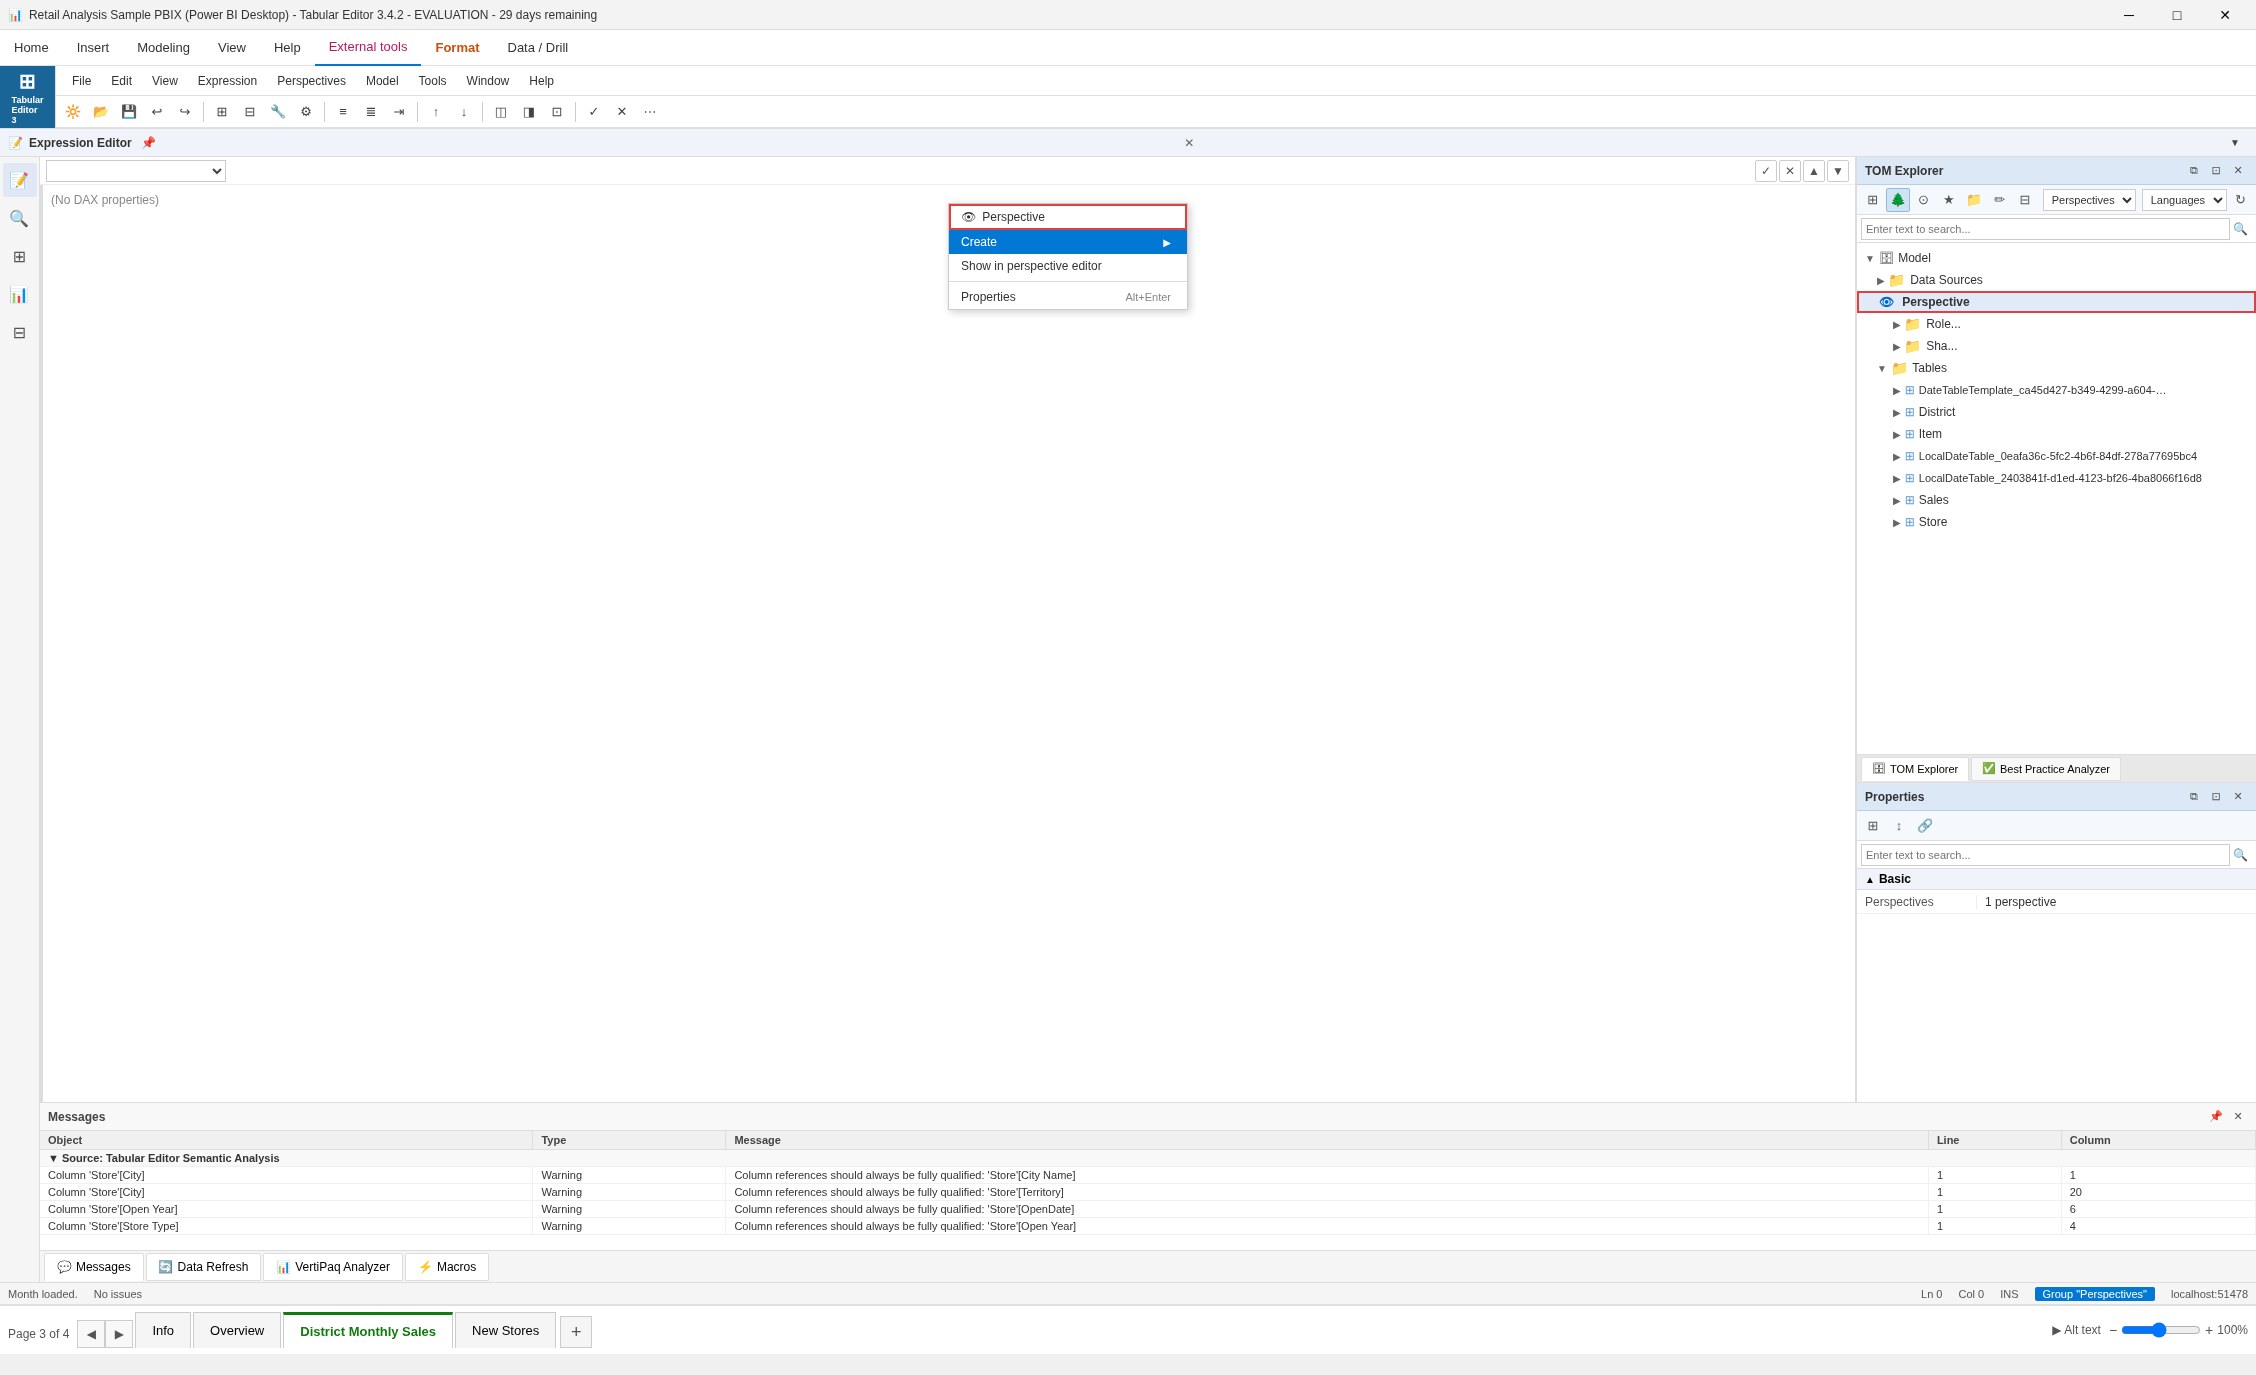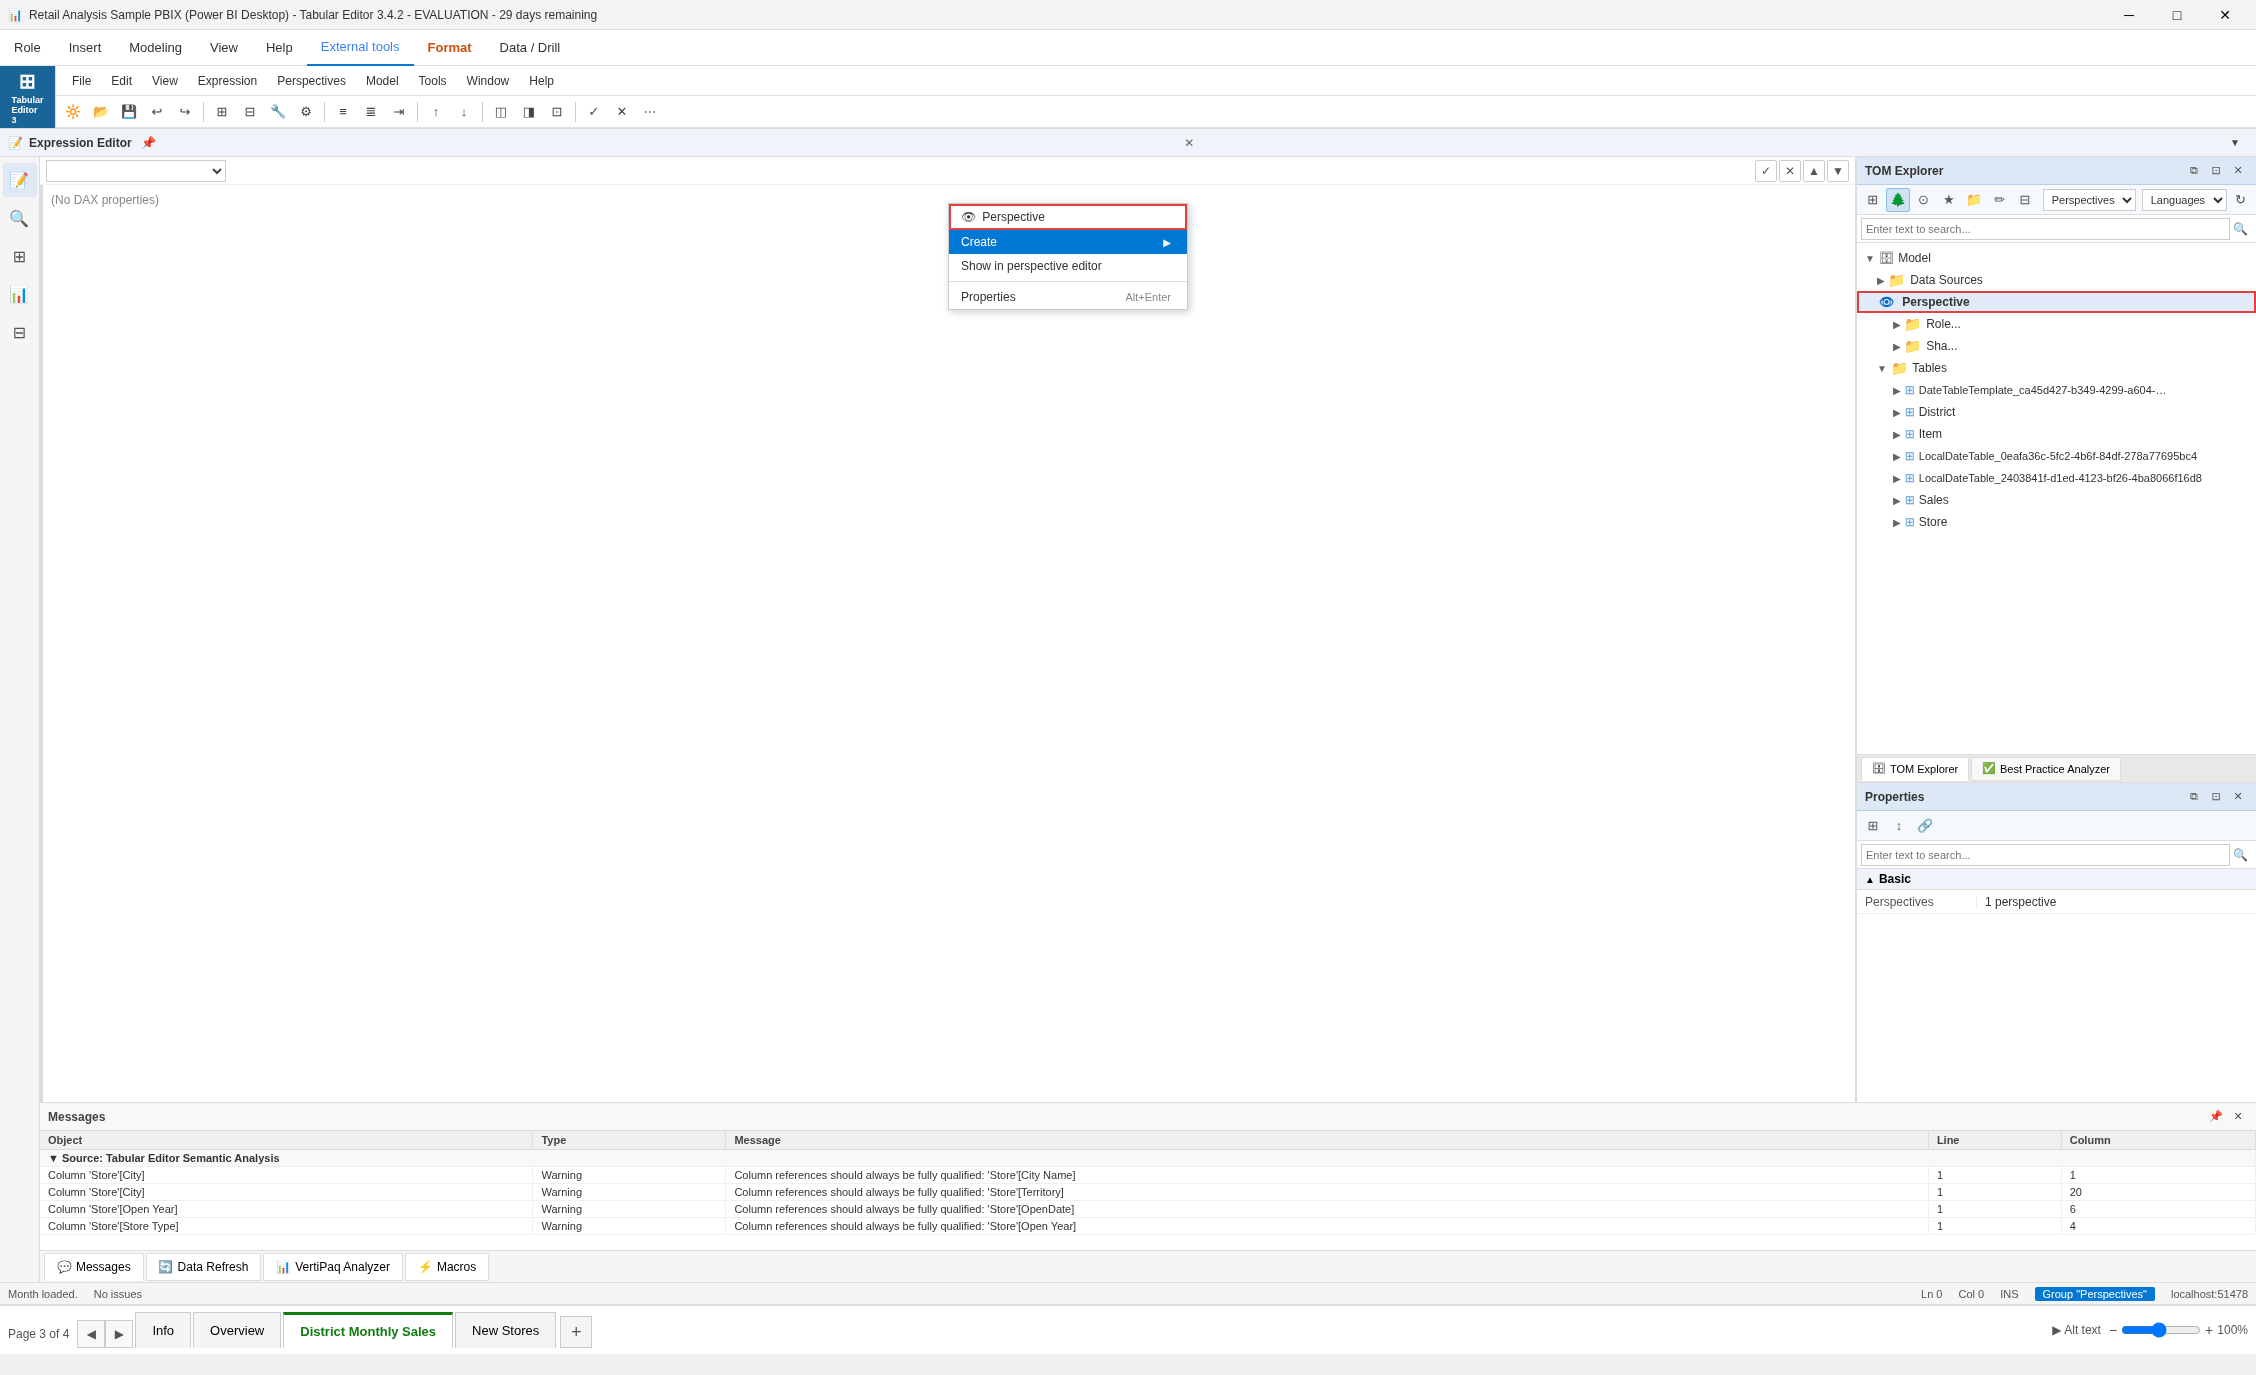--- a/index.html
+++ b/index.html
@@ -29,21 +29,21 @@
     }
     .menu-item {
       padding: 0 14px;
       height: 36px;
       display: flex;
       align-items: center;
       cursor: pointer;
       font-size: 13px;
       color: #333;
     }
-    .menu-item.active { color: #3b82f6; border-bottom: 2px solid #0078d4; }
+    .menu-item.active { color: #be185d; border-bottom: 2px solid #0078d4; }
     .menu-item.highlighted { color: #ca5010; font-weight: 600; }
 
     
     .tabular-bar {
       background: #fff;
       height: 30px;
       display: flex;
       border-bottom: 1px solid #e0e0e0;
       padding: 0 6px;
     }
@@ -536,21 +536,21 @@
     <span>Retail Analysis Sample PBIX (Power BI Desktop) - Tabular Editor 3.4.2 - EVALUATION - 29 days remaining</span>
   </div>
   <div class="title-bar-right">
     <button class="title-btn">─</button>
     <button class="title-btn">□</button>
     <button class="title-btn close">✕</button>
   </div>
 </div>
 
 <div class="menu-bar">
-  <div class="menu-item">Role</div>
+  <div class="menu-item">Home</div>
   <div class="menu-item">Insert</div>
   <div class="menu-item">Modeling</div>
   <div class="menu-item">View</div>
   <div class="menu-item">Help</div>
   <div class="menu-item active">External tools</div>
   <div class="menu-item highlighted">Format</div>
   <div class="menu-item">Data / Drill</div>
 </div>
 
 <div style="display:flex; align-items:stretch; background:#fff; border-bottom:1px solid #ddd; min-height:56px;">

